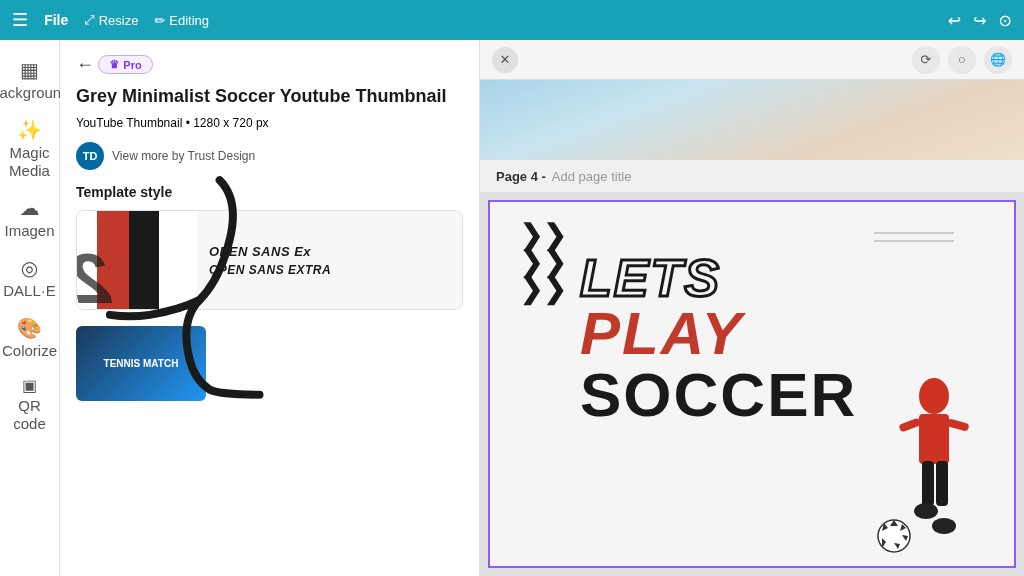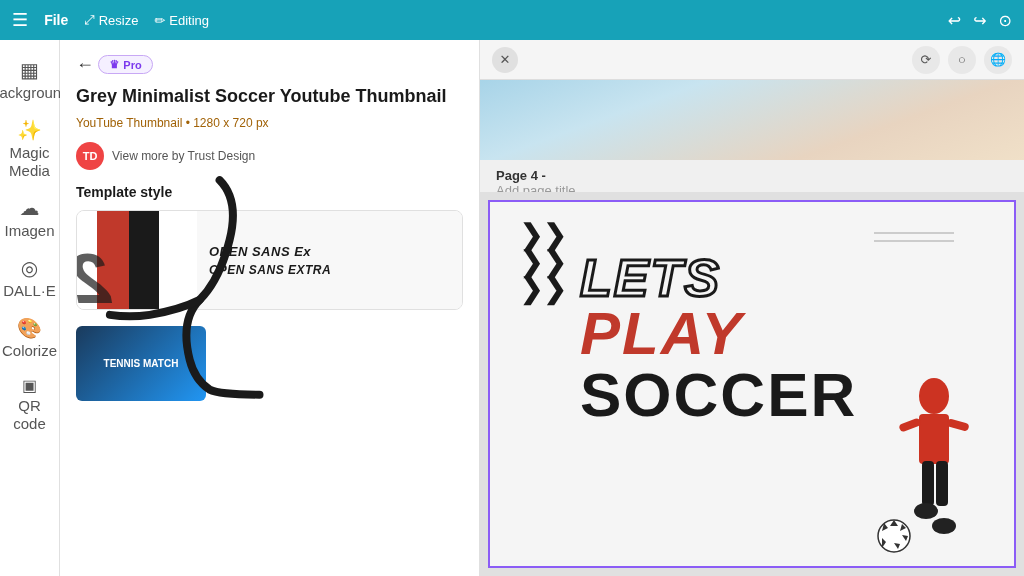--- a/index.html
+++ b/index.html
@@ -95,34 +95,34 @@
     .pro-badge .crown { font-size: 11px; }
     .template-title {
       font-size: 18px;
       font-weight: 700;
       color: #1a1a1a;
       margin-bottom: 8px;
       line-height: 1.3;
     }
     .template-meta {
       font-size: 12px;
-      color: #a16207;
+      color: #000000;
       margin-bottom: 12px;
     }
     .author-row {
       display: flex;
       align-items: center;
       gap: 8px;
       margin-bottom: 14px;
     }
     .author-avatar {
       width: 28px;
       height: 28px;
       border-radius: 50%;
-      background: #ef4444;
+      background: #0369a1;
       color: white;
       font-size: 11px;
       font-weight: 700;
       display: flex;
       align-items: center;
       justify-content: center;
       flex-shrink: 0;
     }
     .author-name { font-size: 12px; color: #555; }
     .section-title {
@@ -308,24 +308,23 @@
       height: 80px;
       background: linear-gradient(180deg, #a8d4e8 0%, #7bb8d4 50%, #e8d4c0 100%);
       overflow: hidden;
       flex-shrink: 0;
       position: relative;
     }
     .page-title-bar {
       height: 32px;
       background: #f0f0f0;
       display: flex;
-      align-items: flex-start;
+      align-items: center;
       padding: 8px 16px;
       flex-shrink: 0;
-      flex-direction: column;
     }
     .page-label {
       font-size: 13px;
       color: #333;
     }
     .page-label strong { font-weight: 700; }
     .page-title-input {
       font-size: 13px;
       color: #999;
       cursor: pointer;

